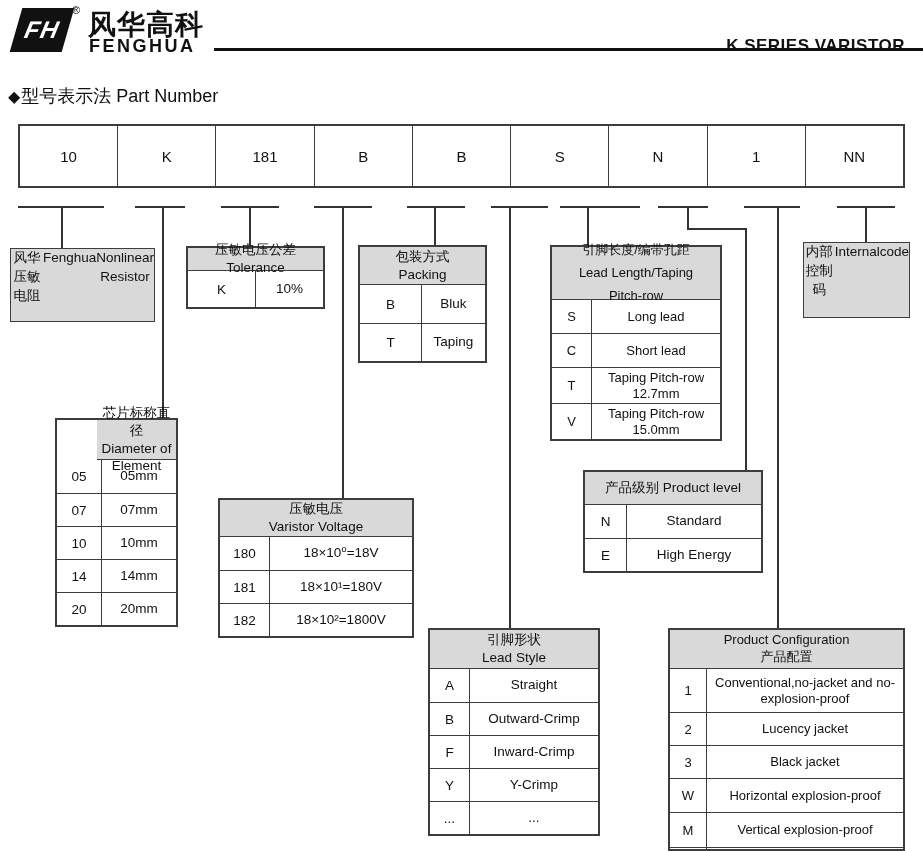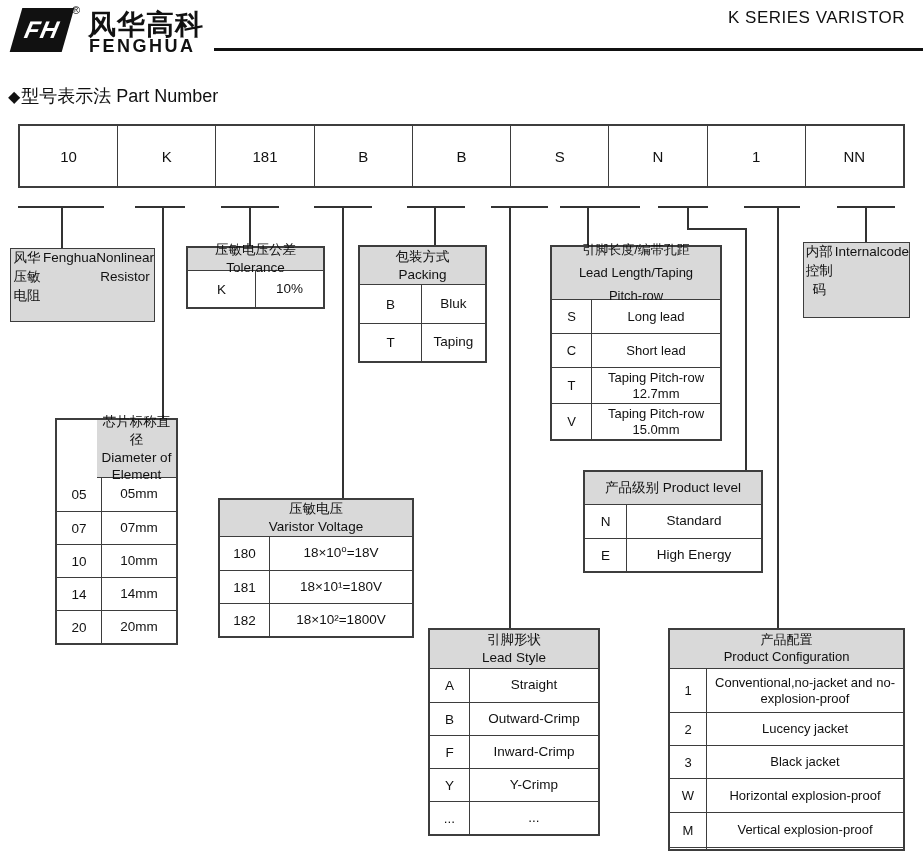--- a/index.html
+++ b/index.html
@@ -12,21 +12,21 @@
     position:absolute;left:16px;top:8px;width:52px;height:44px;background:#111;
     transform:skewX(-16deg);display:flex;align-items:center;justify-content:center;
   }
   .logo-mark span{
     color:#fff;font-weight:bold;font-style:italic;font-size:24px;transform:skewX(4deg);
     letter-spacing:1px;
   }
   .reg-mark{position:absolute;left:72px;top:4px;font-size:11px;}
   .logo-cn{position:absolute;left:88px;top:6px;font-size:28px;font-weight:bold;letter-spacing:1px;}
   .logo-en{position:absolute;left:89px;top:36px;font-size:18px;font-weight:bold;letter-spacing:2.5px;}
-  .doc-title{position:absolute;right:18px;top:8px;font-size:17px;font-weight:normal;letter-spacing:.5px;}
+  .doc-title{position:absolute;right:18px;top:36px;font-size:17px;font-weight:bold;letter-spacing:.5px;}
   .head-rule{position:absolute;left:214px;top:48px;width:709px;height:3px;background:#111;}
   
   .section-title{position:absolute;left:8px;top:84px;font-size:18px;}
   .section-title .dia{font-size:16px;margin-right:1px;}
   
   .pn-table{
     position:absolute;left:18px;top:124px;width:887px;height:64px;border:2px solid #3d3d3d;
     box-sizing:border-box;display:flex;background:#fff;
   }
   .pn-cell{
@@ -63,21 +63,21 @@
   
   .t-manu{left:10px;top:248px;width:145px;height:74px;}
   .t-tol{left:186px;top:246px;width:139px;}
   .t-tol .hdr{height:23px;}     .t-tol .row{height:36px;}  .t-tol .key{width:68px;}
   .t-pack{left:358px;top:245px;width:129px;}
   .t-pack .hdr{height:38px;}    .t-pack .row{height:38px;} .t-pack .key{width:62px;}
   .t-lead{left:550px;top:245px;width:172px;font-size:13px;}
   .t-lead .hdr{height:53px;line-height:1.25;gap:7px;} .t-lead .key{width:40px;}
   .t-int{left:803px;top:242px;width:107px;height:76px;}
   .t-diam{left:55px;top:418px;width:123px;}
-  .t-diam .hdr{height:58px;margin-left:40px;}    .t-diam .row{height:33px;} .t-diam .key{width:45px;}
+  .t-diam .hdr{height:40px;margin-left:40px;}    .t-diam .row{height:33px;} .t-diam .key{width:45px;}
   .t-volt{left:218px;top:498px;width:196px;}
   .t-volt .hdr{height:37px;}    .t-volt .row{height:33px;} .t-volt .key{width:50px;}
   .t-lvl{left:583px;top:470px;width:180px;}
   .t-lvl .hdr{height:33px;}     .t-lvl .row{height:33px;}  .t-lvl .key{width:42px;}
   .t-style{left:428px;top:628px;width:172px;}
   .t-style .hdr{height:39px;}   .t-style .row{height:33px;}.t-style .key{width:40px;}
   .t-conf{left:668px;top:628px;width:237px;height:223px;overflow:hidden;font-size:13px;}
   .t-conf .hdr{height:39px;}    .t-conf .key{width:37px;}
 </style>
 </head>
@@ -279,22 +279,22 @@
       <div class="val">Y-Crimp</div>
     </div>
     <div class="row">
       <div class="key">...</div>
       <div class="val">...</div>
     </div>
   </div>
 
   <div class="tbl t-conf">
     <div class="hdr">
+      <div>Product Configuration</div>
       <div>产品配置</div>
-      <div>Product Configuration</div>
     </div>
     <div class="row" style="height:43px">
       <div class="key">1</div>
       <div class="val">Conventional,no-jacket and no-explosion-proof</div>
     </div>
     <div class="row" style="height:33px">
       <div class="key">2</div>
       <div class="val">Lucency jacket</div>
     </div>
     <div class="row" style="height:33px">

